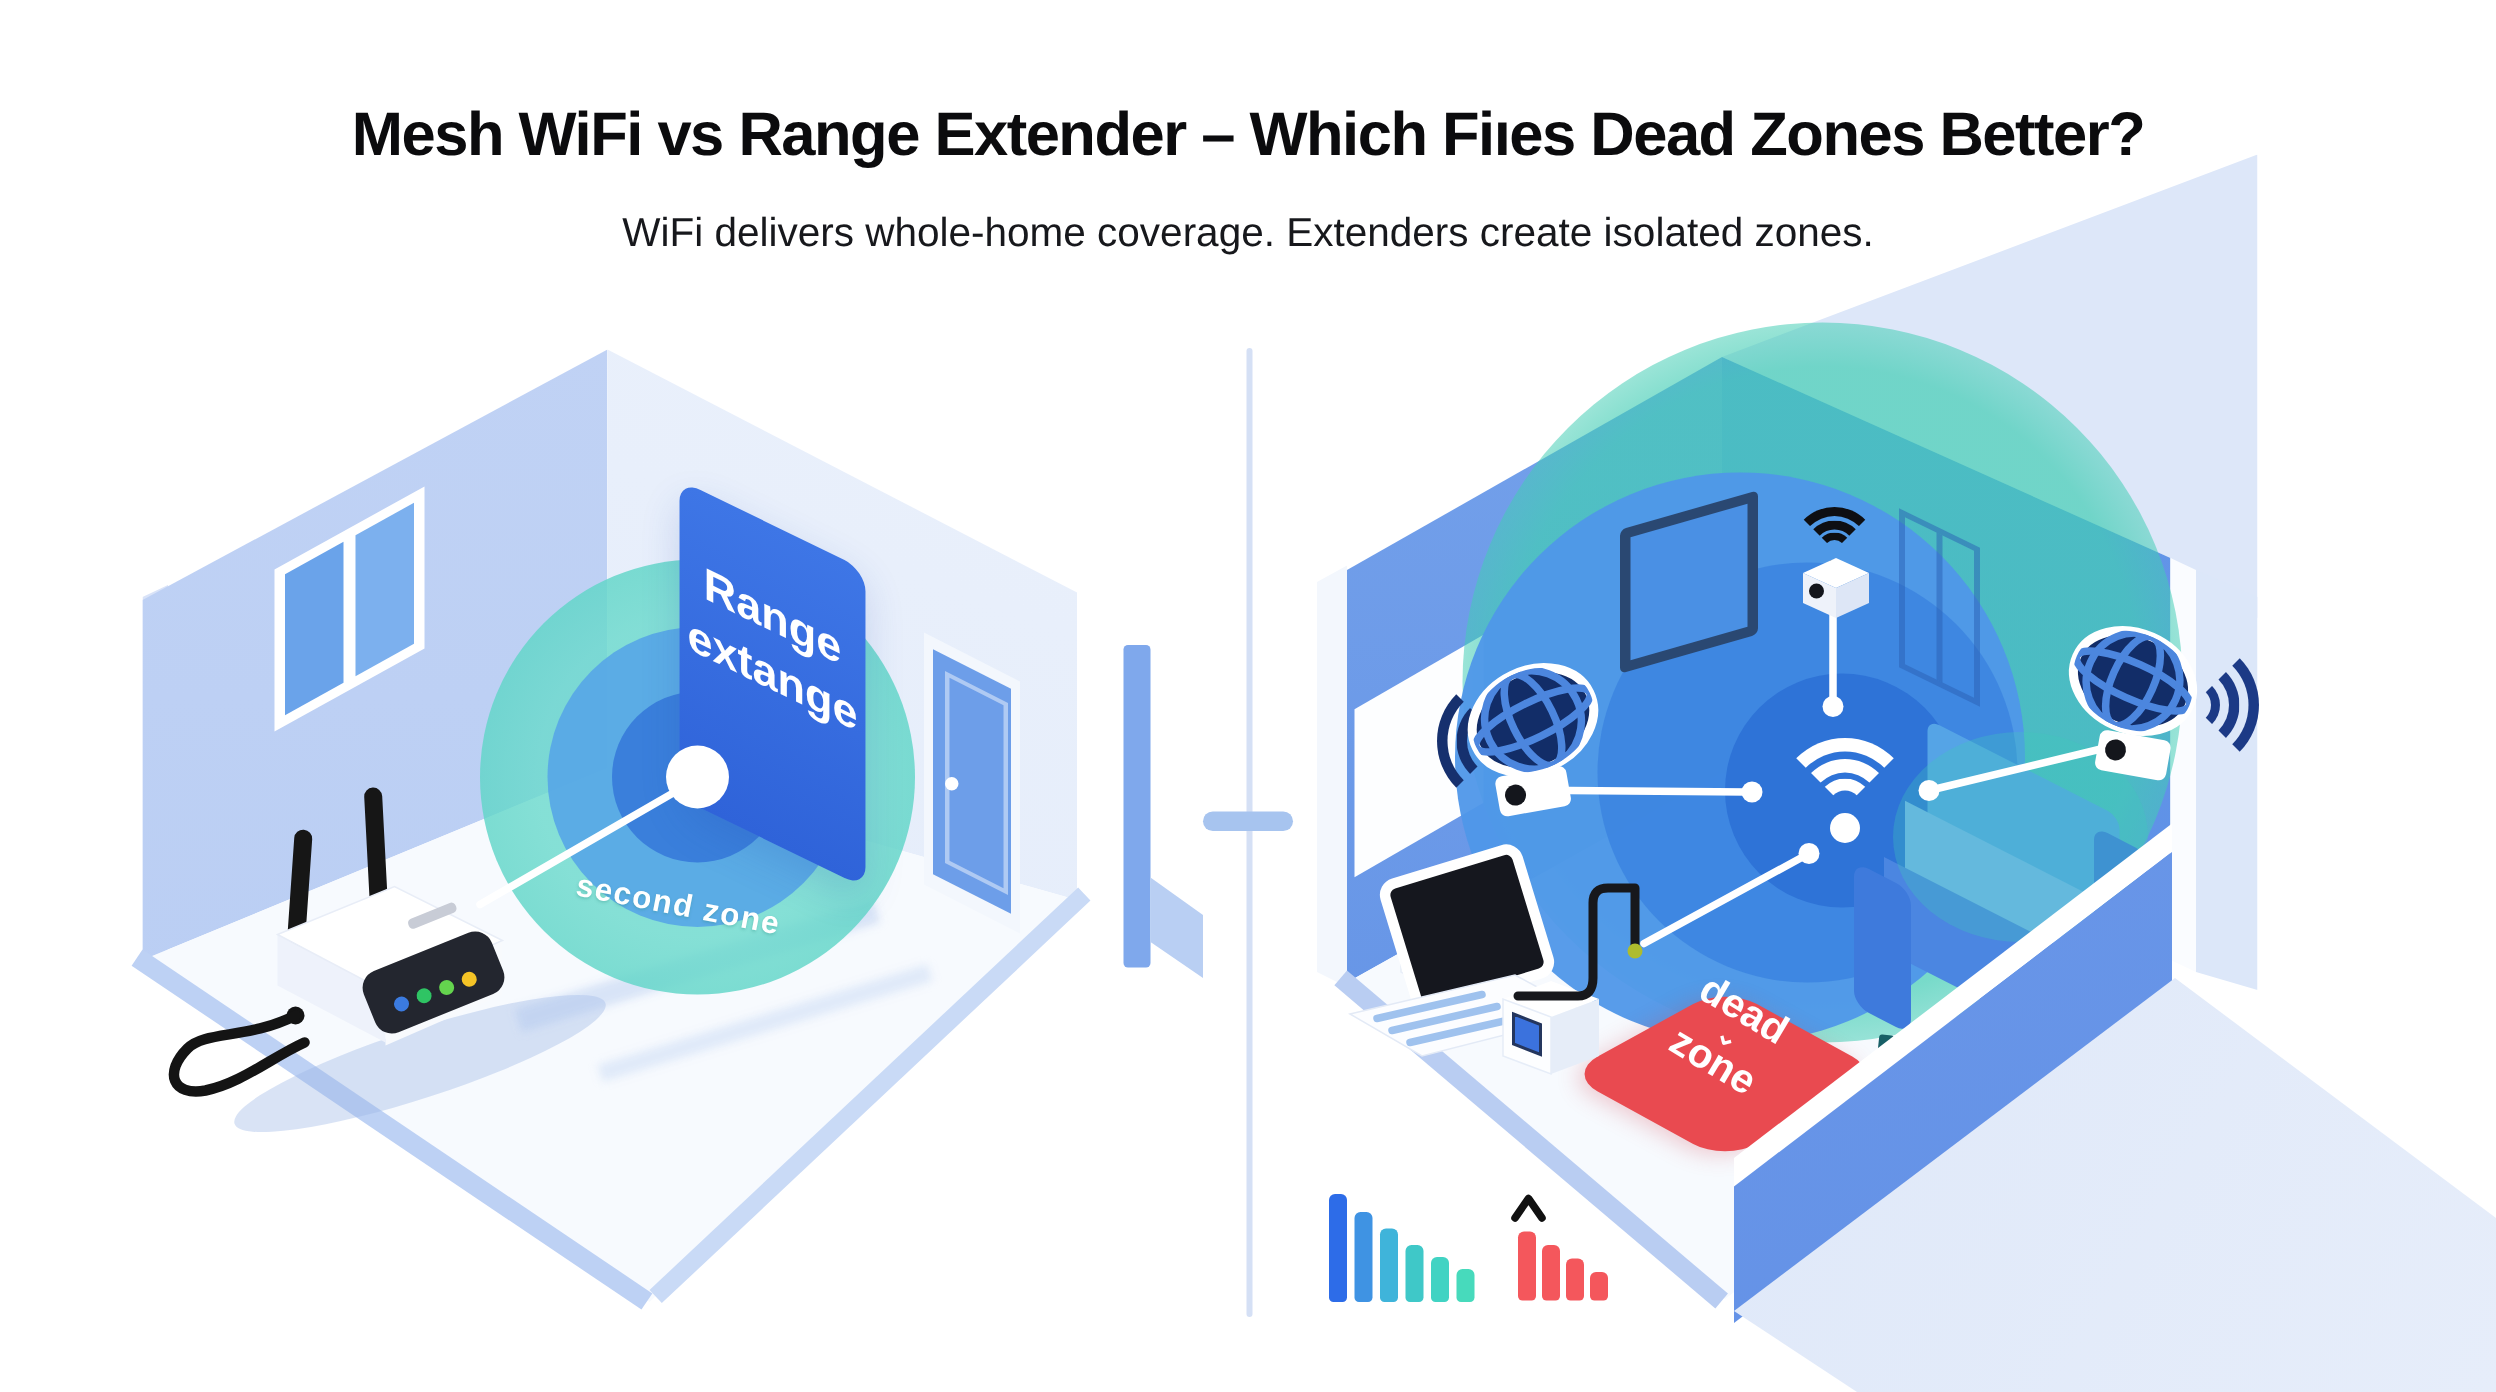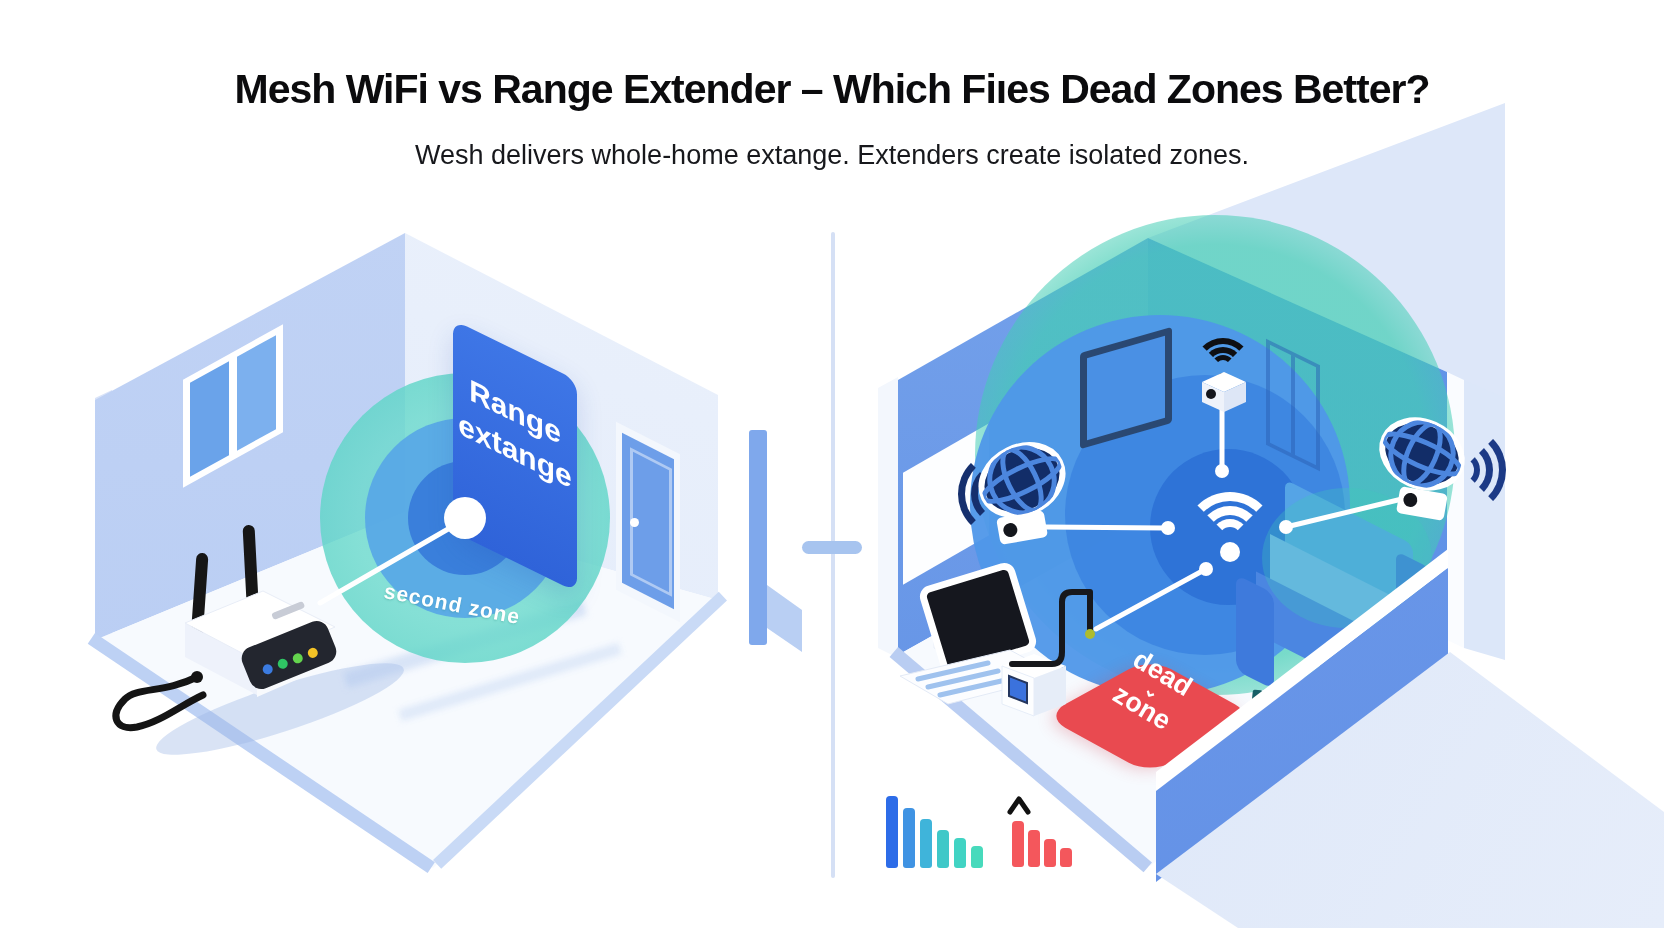--- a/index.html
+++ b/index.html
@@ -153,21 +153,21 @@
   #chart-ext{left:1012px;top:821px;height:46px;gap:4px;}
   #peak-marker{left:1006px;top:795px;}
 
   svg{position:absolute;overflow:visible;}
   #overlay-lines{left:0;top:0;}
 </style>
 </head>
 <body>
 
 <div class="abs" id="title">Mesh WiFi vs Range Extender – Which Fiıes Dead Zones Better?</div>
-<div class="abs" id="subtitle">Wesh delivers whole-home extange. Extenders create isolated zones.</div>
+<div class="abs" id="subtitle">WiFi delivers whole-home coverage. Extenders create isolated zones.</div>
 
 <div class="poly" id="l-wall-edge"></div>
 <div class="poly" id="l-wall"></div>
 <div class="poly" id="l-rwall"></div>
 <div class="poly" id="l-floor"></div>
 <div class="abs" id="l-skirt-a"></div>
 <div class="abs" id="l-skirt-b"></div>
 <div class="abs" id="l-pillar-bar"></div>
 <div class="poly" id="l-pillar-foot"></div>
 

